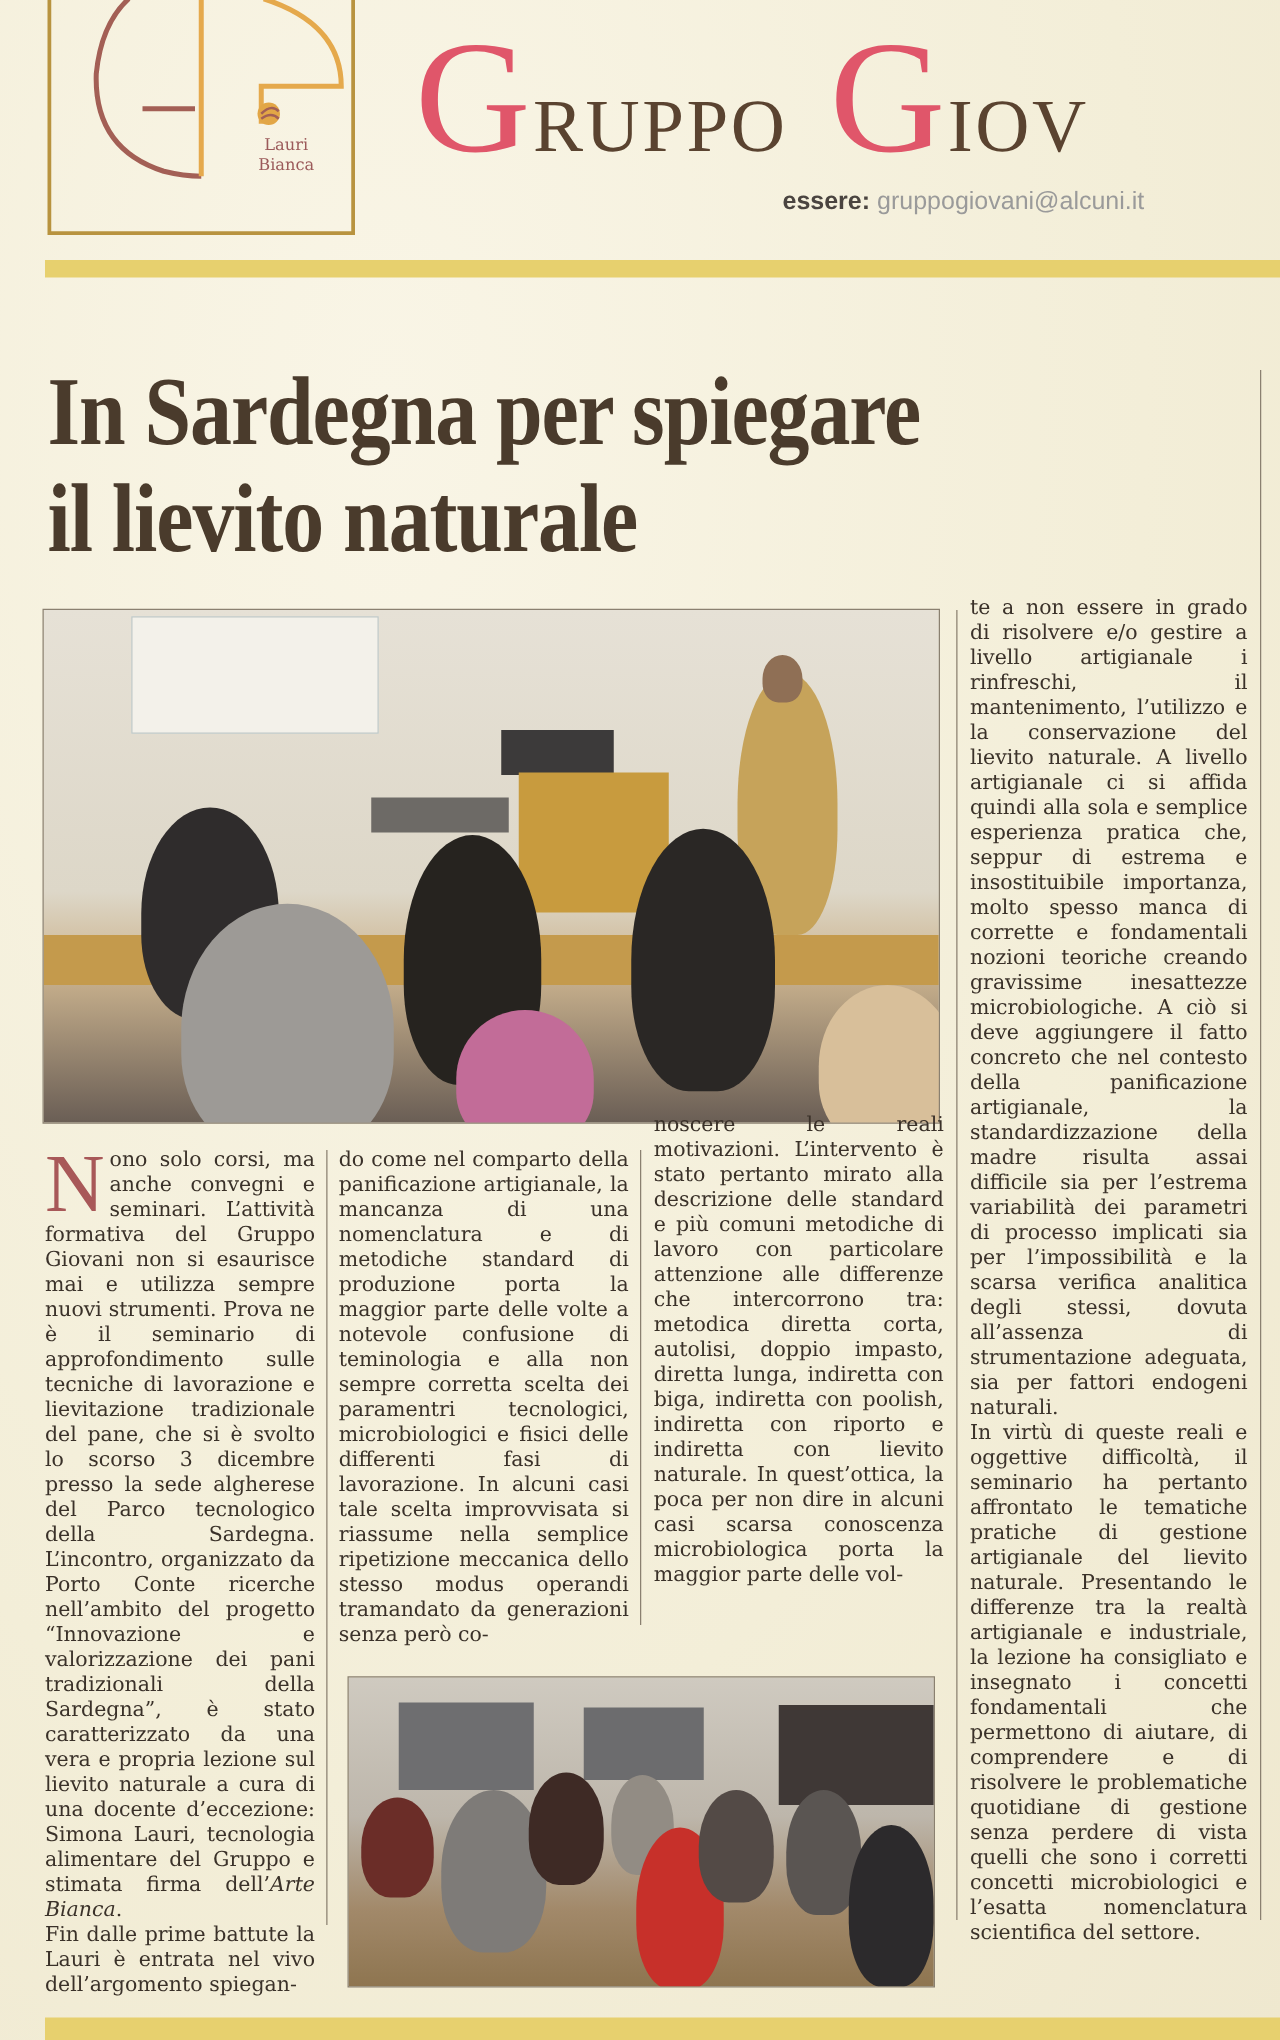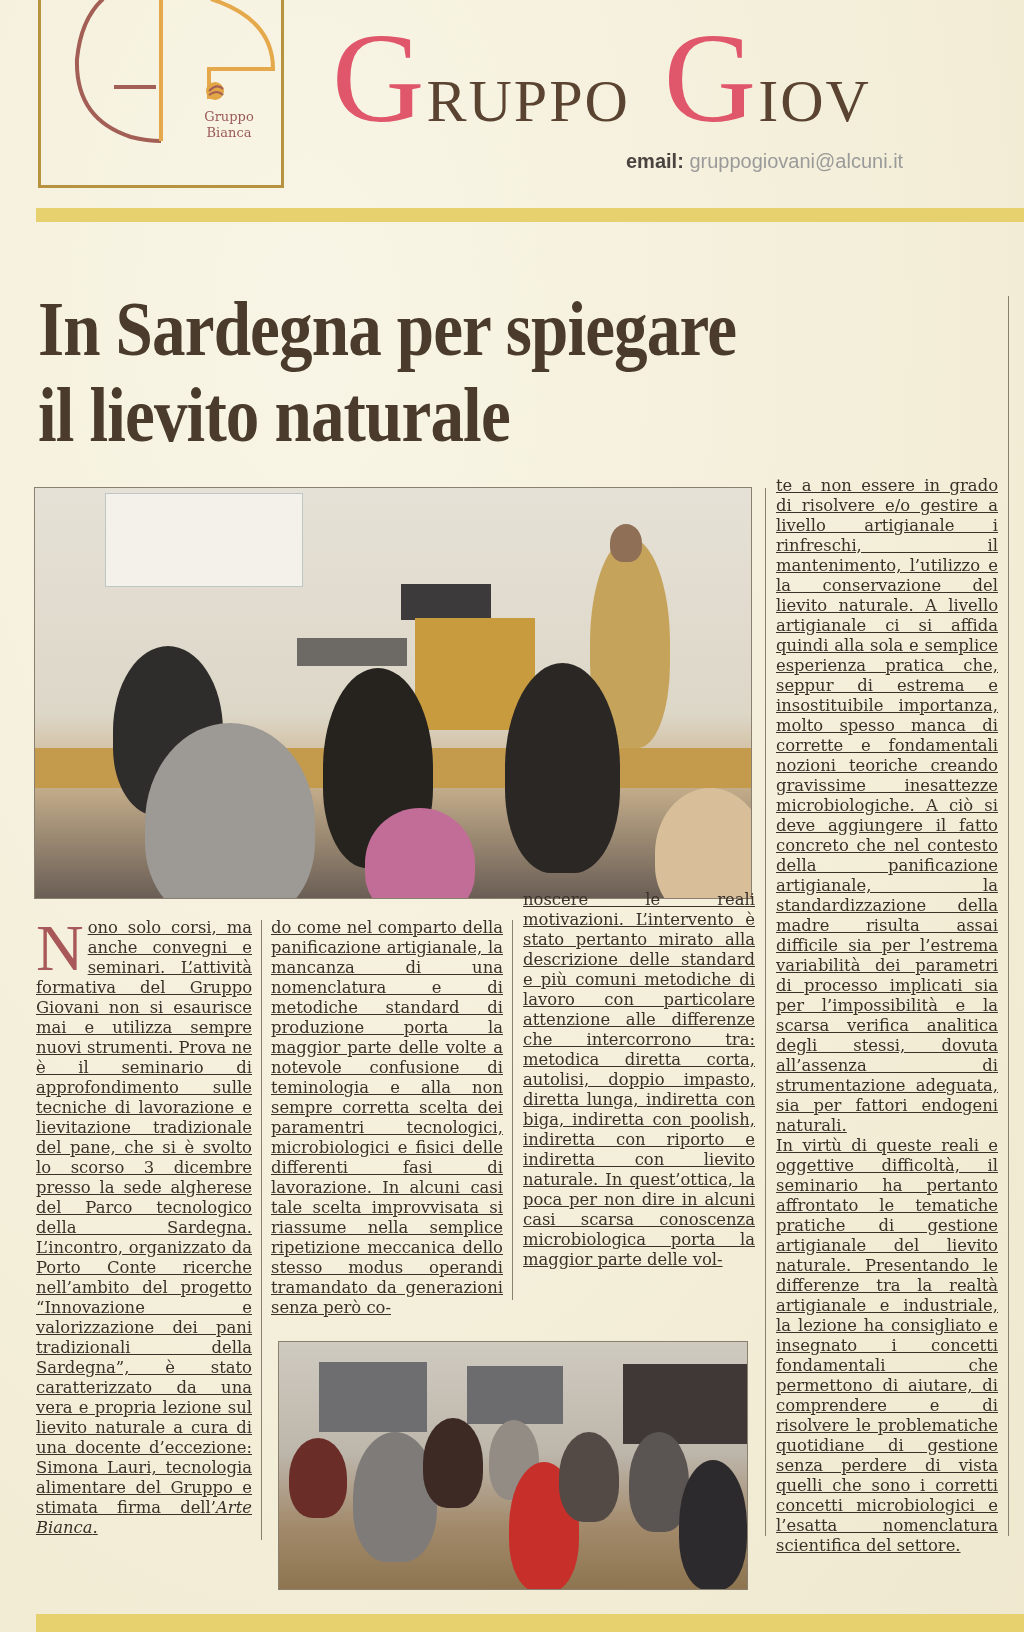--- a/index.html
+++ b/index.html
@@ -38,21 +38,21 @@
       font-family: "Liberation Serif", serif; font-size: 78px; line-height: 86px;
       color: #4a3b2c; transform: scaleX(0.86); transform-origin: left top; letter-spacing: -1px;
       font-weight: bold;
     }
     .photo {
       position: absolute; overflow: hidden; border: 1px solid #8a8070;
       background: #d9d2c0;
     }
     .col {
       position: absolute; font-size: 16.4px; line-height: 20px; text-align: justify;
-      hyphens: none; color: #3a3129; text-decoration: underline;
+      hyphens: none; color: #3a3129;
     }
     .col p { margin: 0; }
     .dropcap {
       float: left; font-size: 66px; line-height: 56px; color: #a85858;
       margin: 2px 4px 0 0; font-family: "Liberation Serif", serif;
     }
     .rule-v { position: absolute; width: 1px; background: #8a8070; }
     .person { position: absolute; border-radius: 50% 50% 40% 40%; }
   </style>
 </head>
@@ -61,32 +61,32 @@
 <div class="logo-box">
   <svg width="246" height="192">
     <path d="M62 0 Q40 20 36 60 Q34 120 90 138 Q106 142 120 142" fill="none" stroke="#a35f55" stroke-width="4"></path>
     <line x1="73" y1="88" x2="115" y2="88" stroke="#a35f55" stroke-width="4"></line>
     <line x1="120" y1="0" x2="120" y2="142" stroke="#e5a94c" stroke-width="4"></line>
     <path d="M170 0 Q232 20 232 70 L168 70 L168 100" fill="none" stroke="#e5a94c" stroke-width="4"></path>
     <circle cx="174" cy="92" r="9" fill="#e2a646"></circle>
     <path d="M168 92 Q176 84 182 90 M168 96 Q176 90 182 96" stroke="#a35f55" stroke-width="2" fill="none"></path>
   </svg>
   <div class="logo-text">
-    <div>Gruppo</div>
+    <div>Lauri</div>
     <div>Bianca</div>
   </div>
 </div>
 
 <div class="masthead">
   <span class="big">G</span><span class="small">RUPPO</span>
   <span class="big" style="margin-left:28px">G</span><span class="small">IOV</span>
 </div>
 
 <div class="email">
-  <b>email:</b>
+  <b>essere:</b>
   <span>gruppogiovani@alcuni.it</span>
 </div>
 
 <div class="band" style="top:208px"></div>
 <div class="rule-v" style="left:1008px; top:296px; height:1240px;"></div>
 
 <h1 class="headline" style="margin:0">
   <div>In Sardegna per spiegare</div>
   <div>il lievito naturale</div>
 </h1>
@@ -108,20 +108,21 @@
 </div>
 
 <div class="rule-v" style="left:261px; top:920px; height:620px;"></div>
 <div class="rule-v" style="left:512px; top:920px; height:380px;"></div>
 <div class="rule-v" style="left:765px; top:488px; height:1048px;"></div>
 
 <div class="col" style="left:36px; top:918px; width:216px;">
   <p>
     <span class="dropcap">N</span><span>ono solo corsi, ma anche convegni e seminari. L’attività formativa del Gruppo Giovani non si esaurisce mai e utilizza sempre nuovi strumenti. Prova ne è il seminario di approfondimento sulle tecniche di lavorazione e lievitazione tradizionale del pane, che si è svolto lo scorso 3 dicembre presso la sede algherese del Parco tecnologico della Sardegna. L’incontro, organizzato da Porto Conte ricerche nell’ambito del progetto “Innovazione e valorizzazione dei pani tradizionali della Sardegna”, è stato caratterizzato da una vera e propria lezione sul lievito naturale a cura di una docente d’eccezione: Simona Lauri, tecnologia alimentare del Gruppo e stimata firma dell’</span><i>Arte Bianca</i><span>.</span>
   </p>
+  <p>Fin dalle prime battute la Lauri è entrata nel vivo dell’argomento spiegan-</p>
 </div>
 
 <div class="col" style="left:271px; top:918px; width:232px;">
   <p>do come nel comparto della panificazione artigianale, la mancanza di una nomenclatura e di metodiche standard di produzione porta la maggior parte delle volte a notevole confusione di teminologia e alla non sempre corretta scelta dei paramentri tecnologici, microbiologici e fisici delle differenti fasi di lavorazione. In alcuni casi tale scelta improvvisata si riassume nella semplice ripetizione meccanica dello stesso modus operandi tramandato da generazioni senza però co-</p>
 </div>
 
 <div class="col" style="left:523px; top:890px; width:232px;">
   <p>noscere le reali motivazioni. L’intervento è stato pertanto mirato alla descrizione delle standard e più comuni metodiche di lavoro con particolare attenzione alle differenze che intercorrono tra: metodica diretta corta, autolisi, doppio impasto, diretta lunga, indiretta con biga, indiretta con poolish, indiretta con riporto e indiretta con lievito naturale. In quest’ottica, la poca per non dire in alcuni casi scarsa conoscenza microbiologica porta la maggior parte delle vol-</p>
 </div>
 

